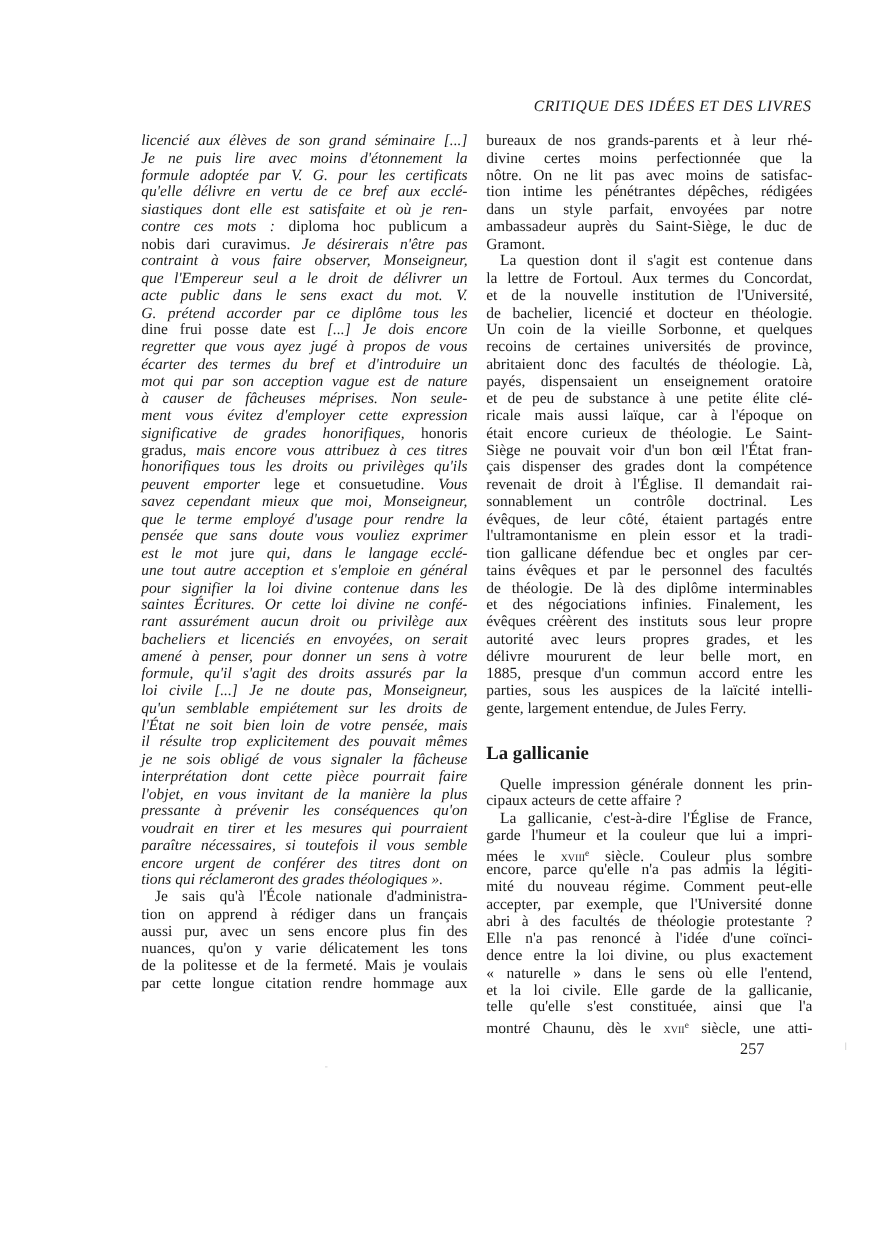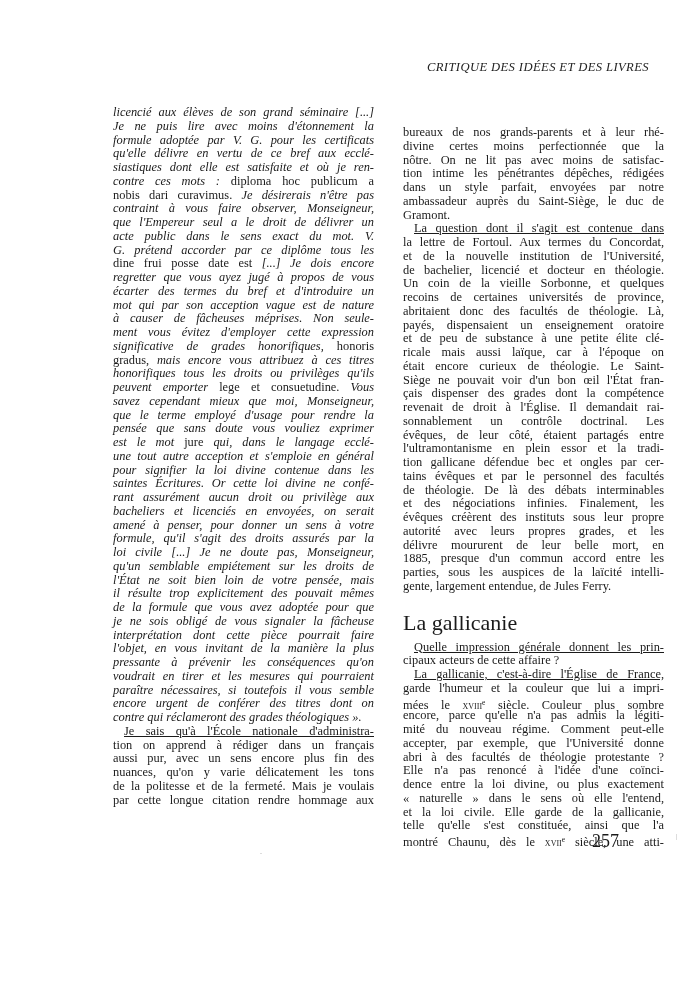--- a/index.html
+++ b/index.html
@@ -1,32 +1,32 @@
 <!DOCTYPE html>
 <html><head>
 <meta charset="utf-8">
 <style>
   html, body { margin: 0; padding: 0; background: #ffffff; }
   body { width: 700px; height: 990px; position: relative; overflow: hidden;
          font-family: "Liberation Serif", "DejaVu Serif", serif; color: #1a1a1a; }
-  .running-head { position: absolute; top: 60px; right: 51px; font-style: italic;
+  .running-head { position: absolute; top: 78px; right: 51px; font-style: italic;
          font-size: 12.6px; letter-spacing: 0.4px; color: #222; white-space: nowrap; }
   .col { position: absolute; top: 106px; width: 261px; }
   .col-left { left: 113px; }
-  .col-right { left: 403px; margin-top: 20px; }
+  .col-right { left: 389px; }
   .line { height: 13.75px; line-height: 13.75px; font-size: 12.4px; white-space: nowrap;
           text-align: justify; text-align-last: justify; overflow: visible; }
   .line.last { text-align-last: left; }
-  .line.indent { text-indent: 11px; text-decoration: underline; }
+  .line.indent { text-indent: 11px; }
   .it { font-style: italic; }
   .sc { font-variant: small-caps; font-size: 11px; }
   .sup { font-size: 7.5px; vertical-align: 4px; }
-  .section-heading { font-weight: normal; font-size: 22px; height: 30px; line-height: 30px;
+  .section-heading { font-weight: bold; font-size: 15px; height: 30px; line-height: 30px;
           margin-top: 14px; margin-bottom: 3px; }
-  .page-number { position: absolute; top: 831px; left: 592px; font-size: 18px; }
+  .page-number { position: absolute; top: 831px; left: 592px; font-size: 13px; }
   .speck { position: absolute; width: 2px; height: 1px; background: #ddd; }
 </style>
 </head>
 <body>
 
 <div class="running-head">CRITIQUE DES IDÉES ET DES LIVRES</div>
 
 <div class="col col-left" id="col-left">
     <div class="line"><span class="it">licencié aux élèves de son grand séminaire [...]</span></div>
     <div class="line"><span class="it">Je ne puis lire avec moins d'étonnement la</span></div>
@@ -57,29 +57,28 @@
     <div class="line"><span class="it">pour signifier la loi divine contenue dans les</span></div>
     <div class="line"><span class="it">saintes Écritures. Or cette loi divine ne confé-</span></div>
     <div class="line"><span class="it">rant assurément aucun droit ou privilège aux</span></div>
     <div class="line"><span class="it">bacheliers et licenciés en envoyées, on serait</span></div>
     <div class="line"><span class="it">amené à penser, pour donner un sens à votre</span></div>
     <div class="line"><span class="it">formule, qu'il s'agit des droits assurés par la</span></div>
     <div class="line"><span class="it">loi civile [...] Je ne doute pas, Monseigneur,</span></div>
     <div class="line"><span class="it">qu'un semblable empiétement sur les droits de</span></div>
     <div class="line"><span class="it">l'État ne soit bien loin de votre pensée, mais</span></div>
     <div class="line"><span class="it">il résulte trop explicitement des pouvait mêmes</span></div>
-    <div class="line"><span class="it">de la formule que vous avez adoptée pour que</span></div>
     <div class="line"><span class="it">je ne sois obligé de vous signaler la fâcheuse</span></div>
     <div class="line"><span class="it">interprétation dont cette pièce pourrait faire</span></div>
     <div class="line"><span class="it">l'objet, en vous invitant de la manière la plus</span></div>
     <div class="line"><span class="it">pressante à prévenir les conséquences qu'on</span></div>
     <div class="line"><span class="it">voudrait en tirer et les mesures qui pourraient</span></div>
     <div class="line"><span class="it">paraître nécessaires, si toutefois il vous semble</span></div>
     <div class="line"><span class="it">encore urgent de conférer des titres dont on</span></div>
-    <div class="line last"><span class="it">contre qui réclameront des grades théologiques ».</span></div>
+    <div class="line last"><span class="it">tions qui réclameront des grades théologiques ».</span></div>
     <div class="line indent"><span>Je sais qu'à l'École nationale d'administra-</span></div>
     <div class="line"><span>tion on apprend à rédiger dans un français</span></div>
     <div class="line"><span>aussi pur, avec un sens encore plus fin des</span></div>
     <div class="line"><span>nuances, qu'on y varie délicatement les tons</span></div>
     <div class="line"><span>de la politesse et de la fermeté. Mais je voulais</span></div>
     <div class="line"><span>par cette longue citation rendre hommage aux</span></div>
   </div>
 
 <div class="col col-right">
   <div id="col-right-1">
@@ -102,21 +101,21 @@
       <div class="line"><span>ricale mais aussi laïque, car à l'époque on</span></div>
       <div class="line"><span>était encore curieux de théologie. Le Saint-</span></div>
       <div class="line"><span>Siège ne pouvait voir d'un bon œil l'État fran-</span></div>
       <div class="line"><span>çais dispenser des grades dont la compétence</span></div>
       <div class="line"><span>revenait de droit à l'Église. Il demandait rai-</span></div>
       <div class="line"><span>sonnablement un contrôle doctrinal. Les</span></div>
       <div class="line"><span>évêques, de leur côté, étaient partagés entre</span></div>
       <div class="line"><span>l'ultramontanisme en plein essor et la tradi-</span></div>
       <div class="line"><span>tion gallicane défendue bec et ongles par cer-</span></div>
       <div class="line"><span>tains évêques et par le personnel des facultés</span></div>
-      <div class="line"><span>de théologie. De là des débats interminables</span></div>
+      <div class="line"><span>de théologie. De là des diplôme interminables</span></div>
       <div class="line"><span>et des négociations infinies. Finalement, les</span></div>
       <div class="line"><span>évêques créèrent des instituts sous leur propre</span></div>
       <div class="line"><span>autorité avec leurs propres grades, et les</span></div>
       <div class="line"><span>délivre moururent de leur belle mort, en</span></div>
       <div class="line"><span>1885, presque d'un commun accord entre les</span></div>
       <div class="line"><span>parties, sous les auspices de la laïcité intelli-</span></div>
       <div class="line last"><span>gente, largement entendue, de Jules Ferry.</span></div>
     </div>
   <div class="section-heading">La gallicanie</div>
   <div id="col-right-2">

